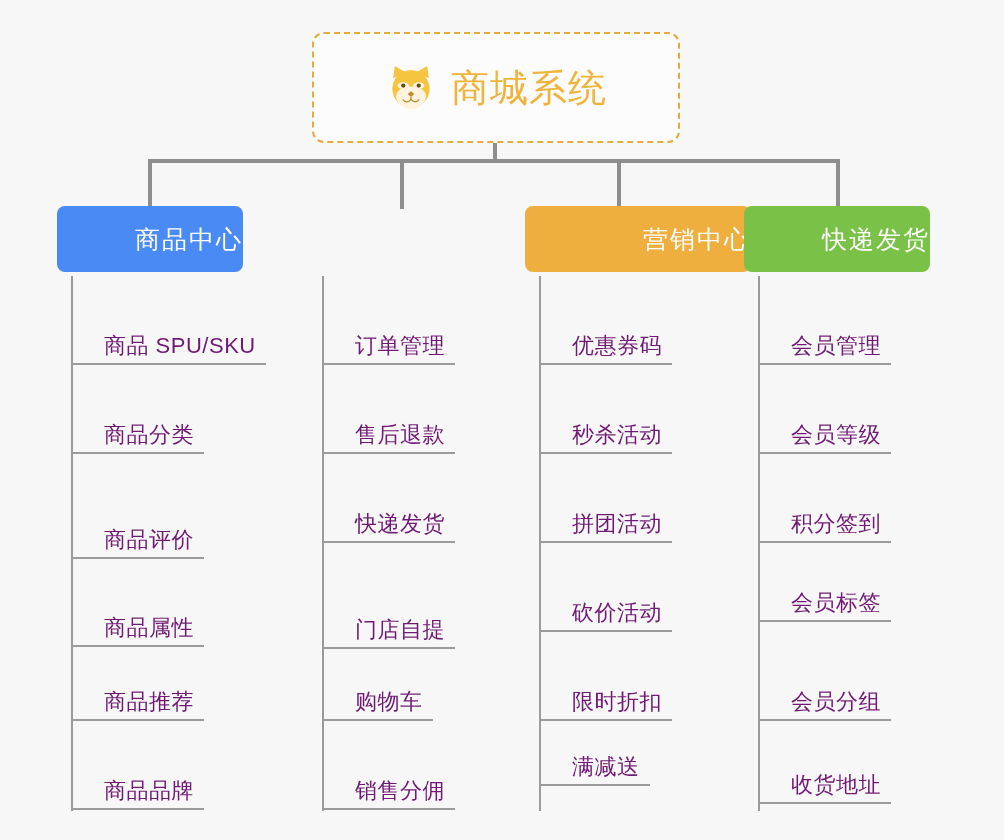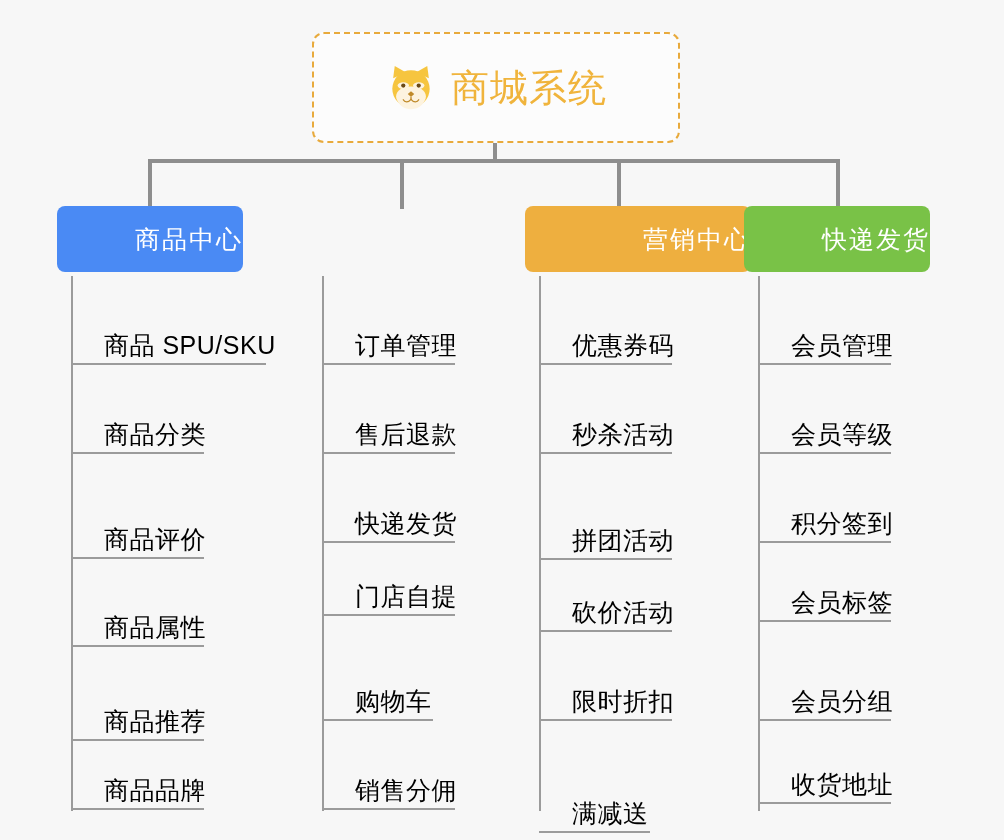--- a/index.html
+++ b/index.html
@@ -128,23 +128,23 @@
     left: 0;
     height: 89px;
     display: flex;
     align-items: flex-end;
     padding-left: 33px;
     box-sizing: border-box;
   }
   .leaf-label {
     position: relative;
     display: inline-block;
-    font-size: 25px;
+    font-size: 22px;
     line-height: 1.22;
-    color: #000000;
+    color: #701a75;
     letter-spacing: 0.5px;
     white-space: nowrap;
     padding-bottom: 5px;
   }
   
   .leaf-rule {
     position: absolute;
     left: 0;
     bottom: 0;
     height: 2px;
@@ -205,68 +205,68 @@
       </div>
     <div class="leaf" style="top:89px">
         <span class="leaf-label">商品分类<i class="leaf-rule" style="left: -33px; width: 133px;"></i></span>
       </div>
     <div class="leaf" style="top:194px">
         <span class="leaf-label">商品评价<i class="leaf-rule" style="left: -33px; width: 133px;"></i></span>
       </div>
     <div class="leaf" style="top:282px">
         <span class="leaf-label">商品属性<i class="leaf-rule" style="left: -33px; width: 133px;"></i></span>
       </div>
-    <div class="leaf" style="top:376px">
+    <div class="leaf" style="top:356px">
         <span class="leaf-label">商品推荐<i class="leaf-rule" style="left: -33px; width: 133px;"></i></span>
       </div>
     <div class="leaf" style="top:445px">
         <span class="leaf-label">商品品牌<i class="leaf-rule" style="left: -33px; width: 133px;"></i></span>
       </div>
   </div>
 
   <div class="branch branch-2">
     <div class="spine"></div>
     <div class="leaf" style="top:0px">
         <span class="leaf-label">订单管理<i class="leaf-rule" style="left: -33px; width: 133px;"></i></span>
       </div>
     <div class="leaf" style="top:89px">
         <span class="leaf-label">售后退款<i class="leaf-rule" style="left: -33px; width: 133px;"></i></span>
       </div>
     <div class="leaf" style="top:178px">
         <span class="leaf-label">快递发货<i class="leaf-rule" style="left: -33px; width: 133px;"></i></span>
       </div>
-    <div class="leaf" style="top:251px">
+    <div class="leaf" style="top:284px">
         <span class="leaf-label">门店自提<i class="leaf-rule" style="left: -33px; width: 133px;"></i></span>
       </div>
     <div class="leaf" style="top:356px">
         <span class="leaf-label">购物车<i class="leaf-rule" style="left: -33px; width: 111px;"></i></span>
       </div>
     <div class="leaf" style="top:445px">
         <span class="leaf-label">销售分佣<i class="leaf-rule" style="left: -33px; width: 133px;"></i></span>
       </div>
   </div>
 
   <div class="branch branch-3">
     <div class="spine"></div>
     <div class="leaf" style="top:0px">
         <span class="leaf-label">优惠券码<i class="leaf-rule" style="left: -33px; width: 133px;"></i></span>
       </div>
     <div class="leaf" style="top:89px">
         <span class="leaf-label">秒杀活动<i class="leaf-rule" style="left: -33px; width: 133px;"></i></span>
       </div>
-    <div class="leaf" style="top:195px">
+    <div class="leaf" style="top:178px">
         <span class="leaf-label">拼团活动<i class="leaf-rule" style="left: -33px; width: 133px;"></i></span>
       </div>
     <div class="leaf" style="top:267px">
         <span class="leaf-label">砍价活动<i class="leaf-rule" style="left: -33px; width: 133px;"></i></span>
       </div>
     <div class="leaf" style="top:356px">
         <span class="leaf-label">限时折扣<i class="leaf-rule" style="left: -33px; width: 133px;"></i></span>
       </div>
-    <div class="leaf" style="top:468px">
+    <div class="leaf" style="top:421px">
         <span class="leaf-label">满减送<i class="leaf-rule" style="left: -33px; width: 111px;"></i></span>
       </div>
   </div>
 
   <div class="branch branch-4">
     <div class="spine"></div>
     <div class="leaf" style="top:0px">
         <span class="leaf-label">会员管理<i class="leaf-rule" style="left: -33px; width: 133px;"></i></span>
       </div>
     <div class="leaf" style="top:89px">

